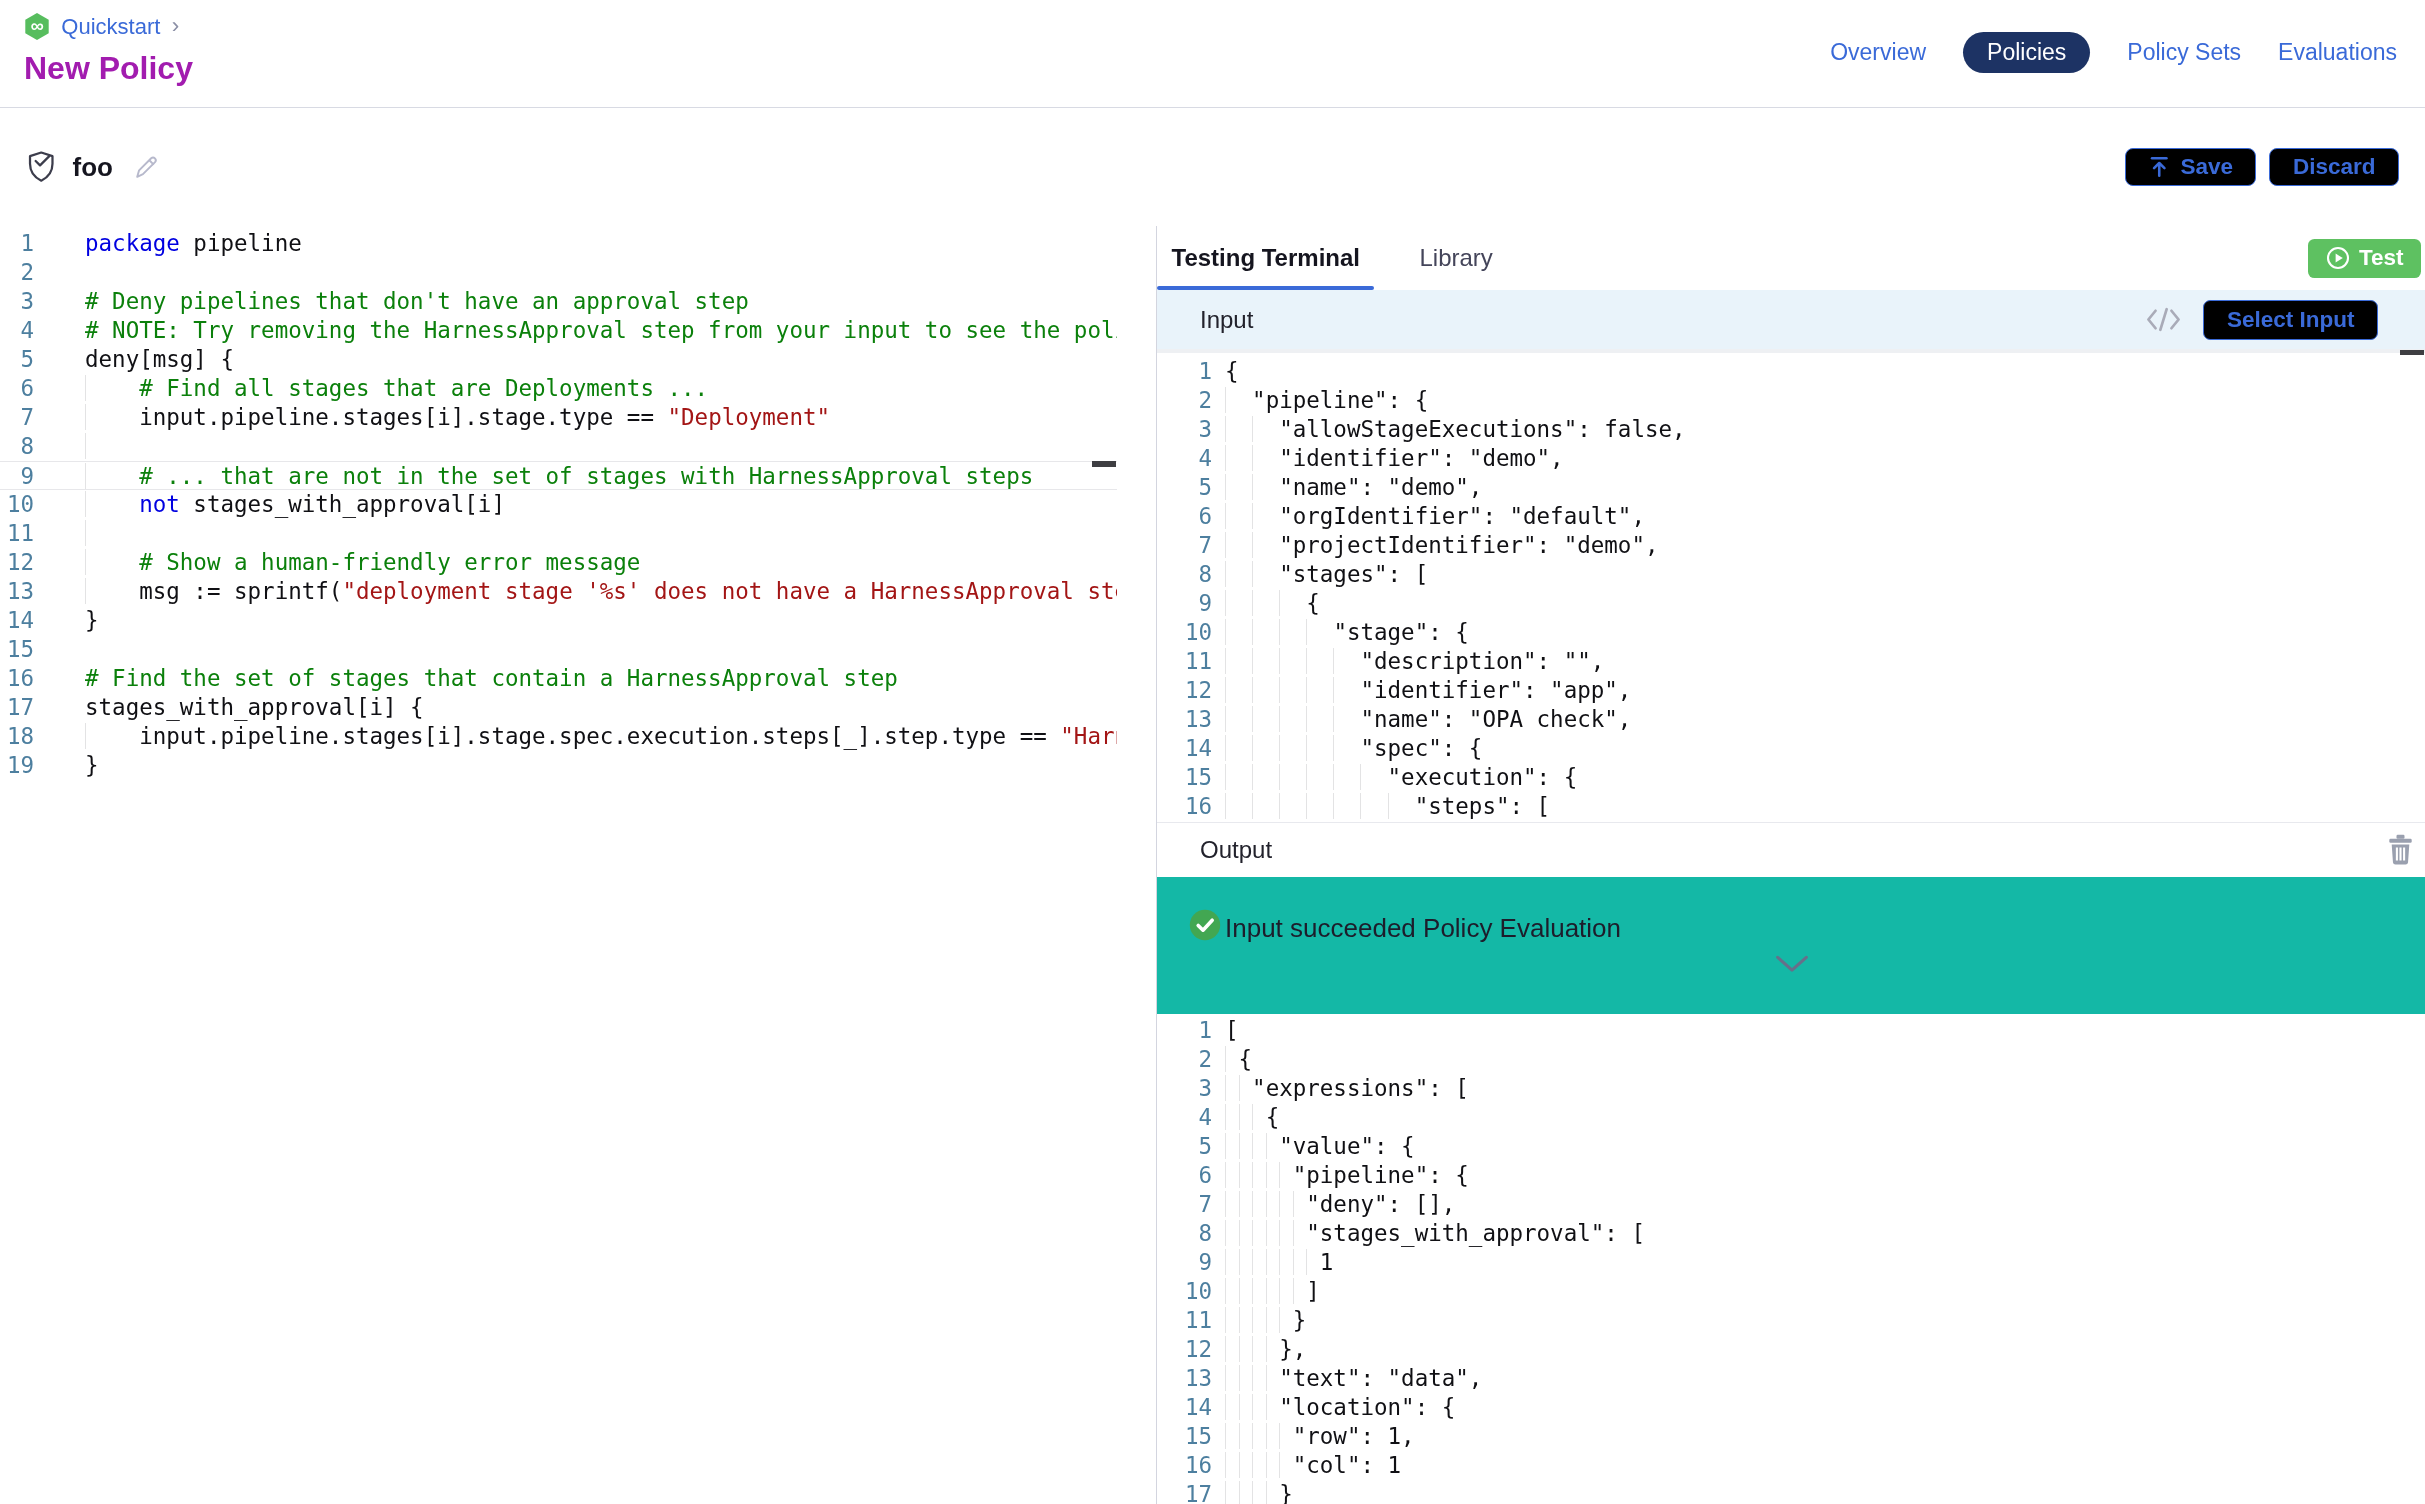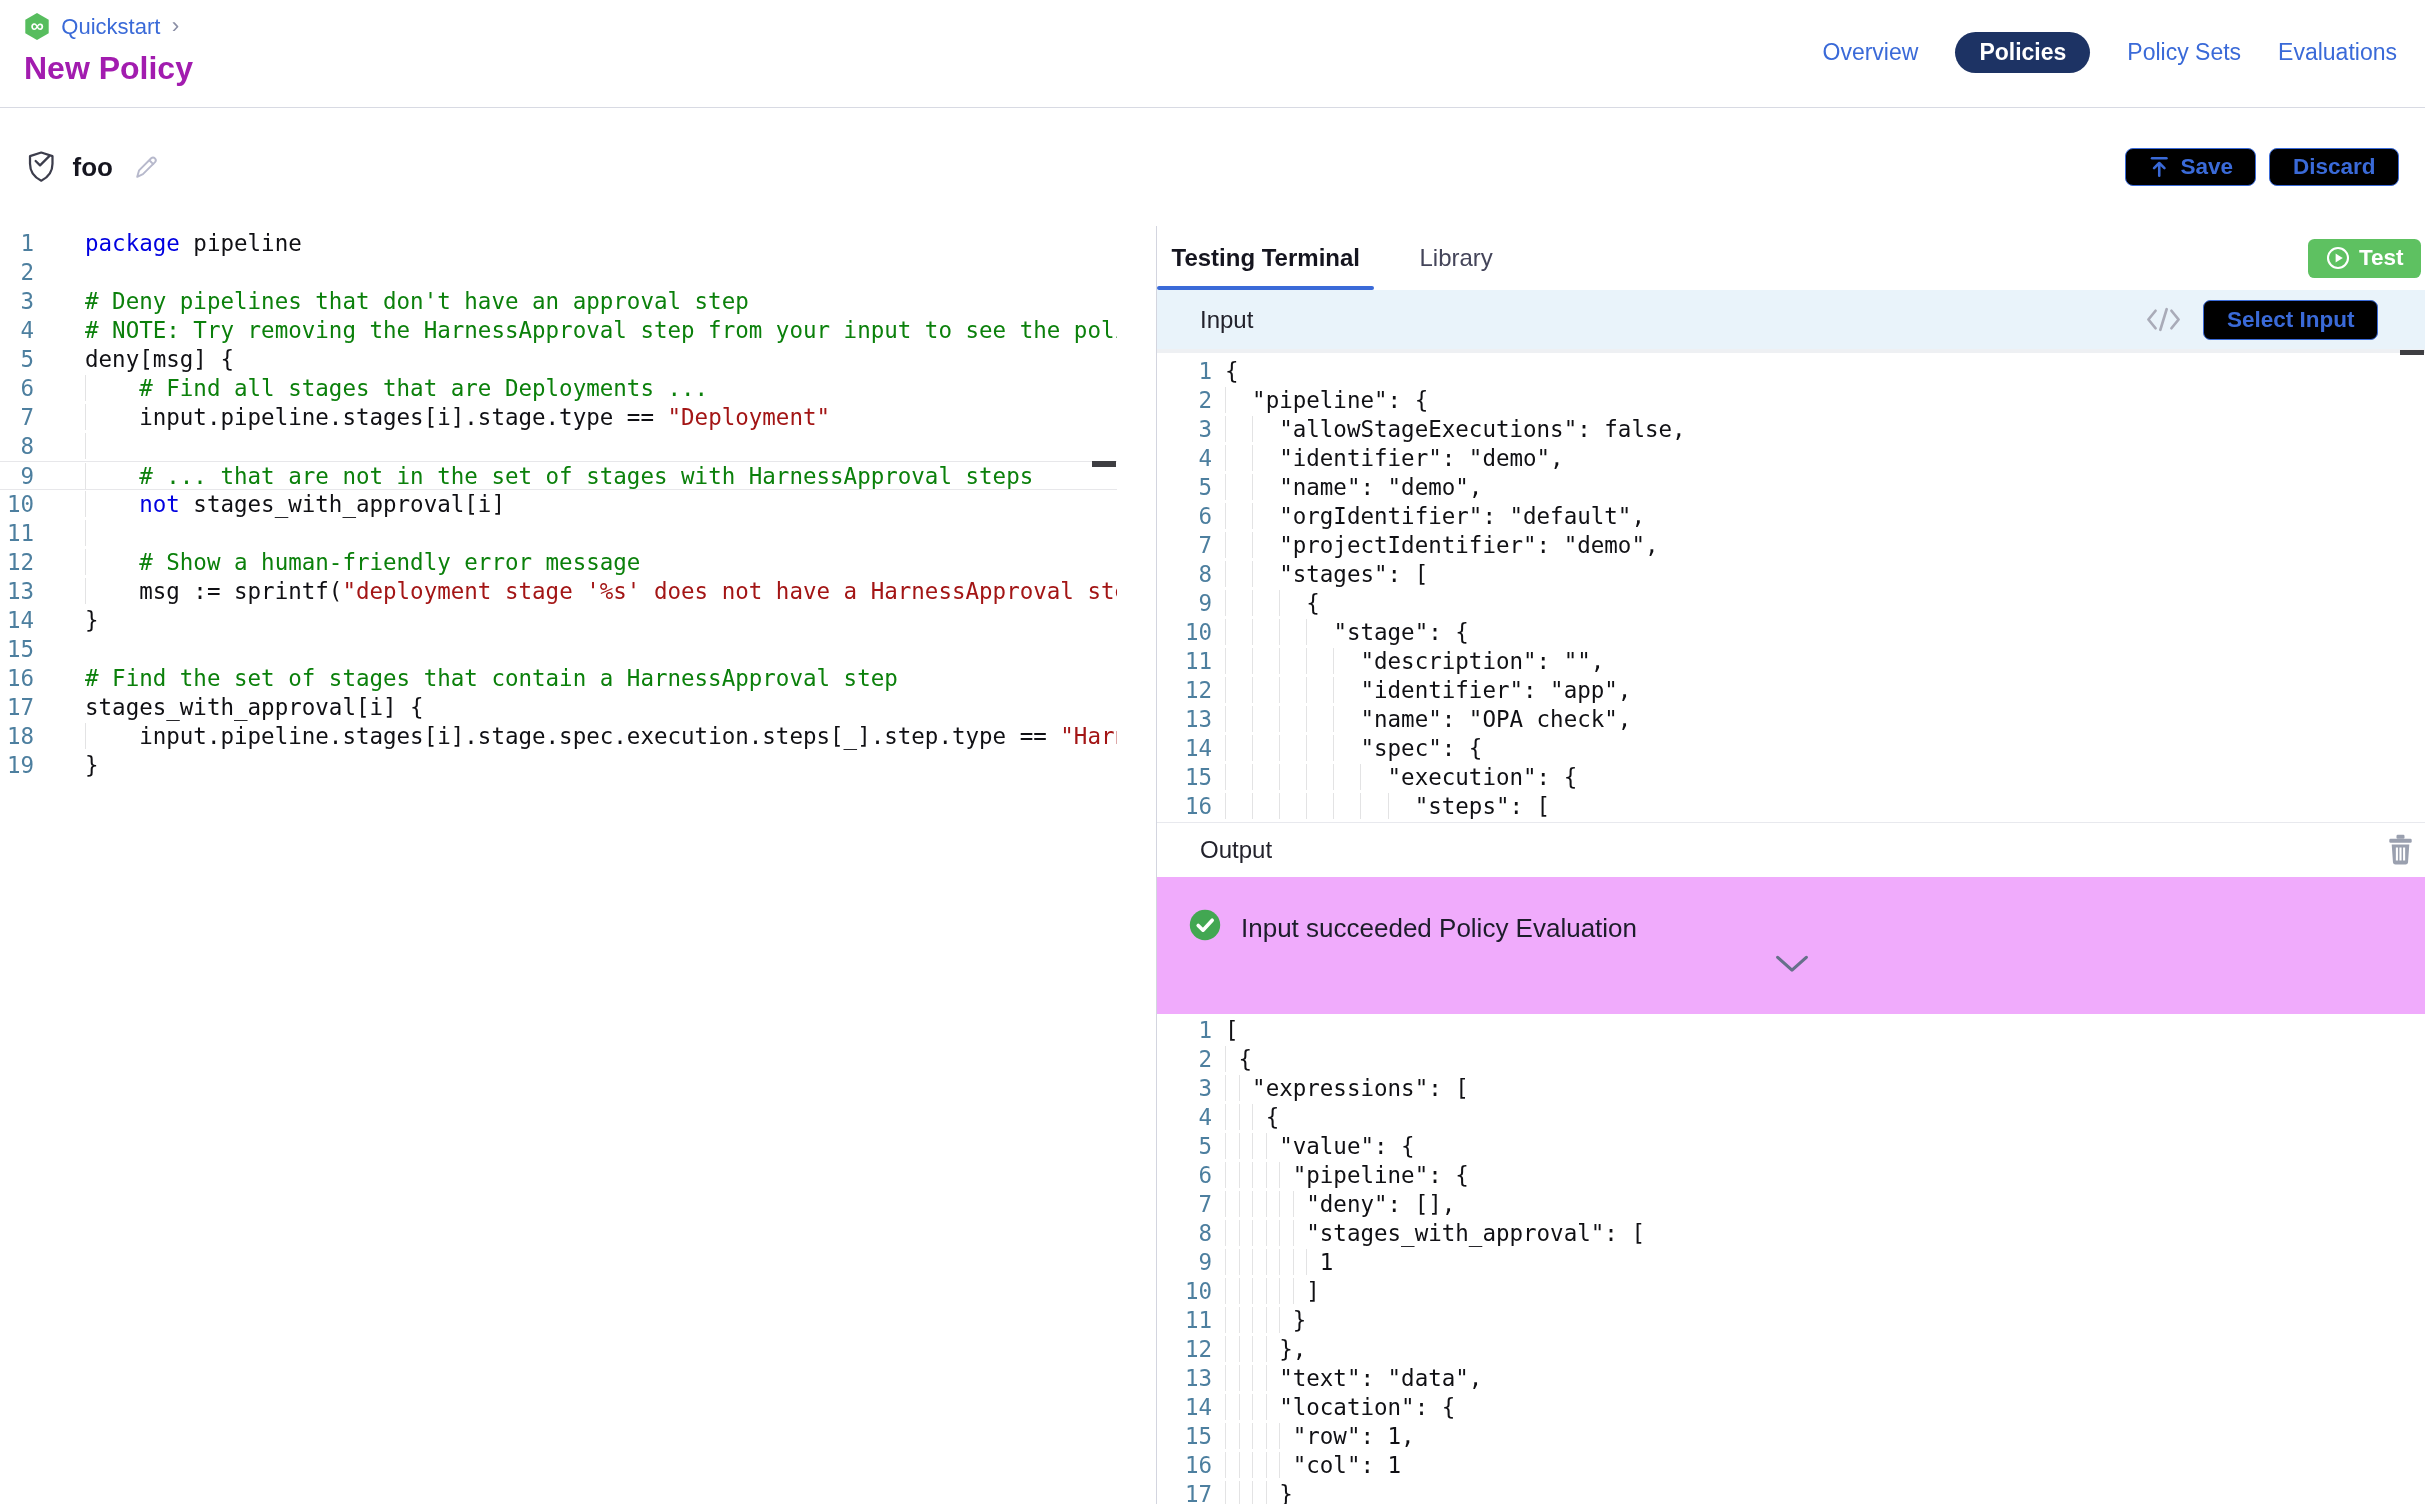--- a/index.html
+++ b/index.html
@@ -17,21 +17,21 @@
     width:26px; height:27px; background:#57bd5e; color:#fff;
     clip-path:polygon(50% 0,95% 25%,95% 75%,50% 100%,5% 75%,5% 25%);
     display:flex; align-items:center; justify-content:center;
     font-size:18.5px; font-weight:bold; line-height:1;
   }
   .crumb { color:#3a6ad8; font-size:22px; text-decoration:none; cursor:pointer; }
   .crumb-sep { color:#8b8fa6; font-size:22.5px; line-height:1; }
   .page-title { font-size:32px; font-weight:700; margin-top:9.6px; color:#a21caf; }
   .nav { position:absolute; right:29px; top:32px; display:flex; align-items:center; gap:37px; }
   .nav-item { color:#3a6ad8; font-size:23px; cursor:pointer; }
-  .nav-item.active { background:#1d3364; color:#fff; padding:7.2px 24px; border-radius:32px; font-weight:700; }
+  .nav-item.active { background:#1d3364; color:#fff; padding:7.2px 24px; border-radius:32px; font-weight:400; }
 
   
   .toolbar { height:118px; display:flex; align-items:center; padding:0 27px 0 26px; background:#fff; }
   .policy-name { font-size:26px; font-weight:700; margin:0 19px 0 16px; color:#15151f; }
   .toolbar .spacer { flex:1; }
   .btn {
     display:inline-flex; align-items:center; justify-content:center; gap:9.6px;
     border:1.6px solid #3a6ad8; color:#3a6ad8; background:#000000;
     border-radius:8px; font-size:22.5px; font-weight:600;
     height:38px; padding:0 22.5px; cursor:pointer; font-family:inherit;
@@ -90,21 +90,21 @@
   .input-editor { height:473px; flex:none; position:relative; overflow:hidden; padding-top:8px; background:#fff; }
   .input-editor::before { content:""; position:absolute; top:0; left:0; right:0; height:4px; background:#eef0f3; }
 
   .output-hdr {
     height:55px; display:flex; align-items:center; flex:none;
     padding:0 11.3px 0 43px; font-size:24px; color:#22222c;
     border-top:0.8px solid #e8e9ee; background:#fff;text-align:right;
   }
   .trash { margin-left:auto; display:flex; align-items:center; cursor:pointer; }
 
-  .banner { height:137px; flex:none; background:#f0abfc; position:relative; padding:32px 0 16px 32px; display:flex; gap:20px; }
+  .banner { height:137px; flex:none; background:#14b8a6; position:relative; padding:32px 0 16px 32px; display:flex; gap:4px; }
   .banner-text { font-size:26px; color:#1d1d2b; margin-top:4px; }
   .banner-chevron { position:absolute; left:50%; transform:translateX(-50%); top:77px; cursor:pointer; }
 
   .output-editor { flex:1; overflow:hidden; padding-top:1.6px; background:#fff; }
   .output-editor .code-line { height:29px; line-height:29px; }
 
   svg { display:block; }
 </style>
 </head>
 <body>

